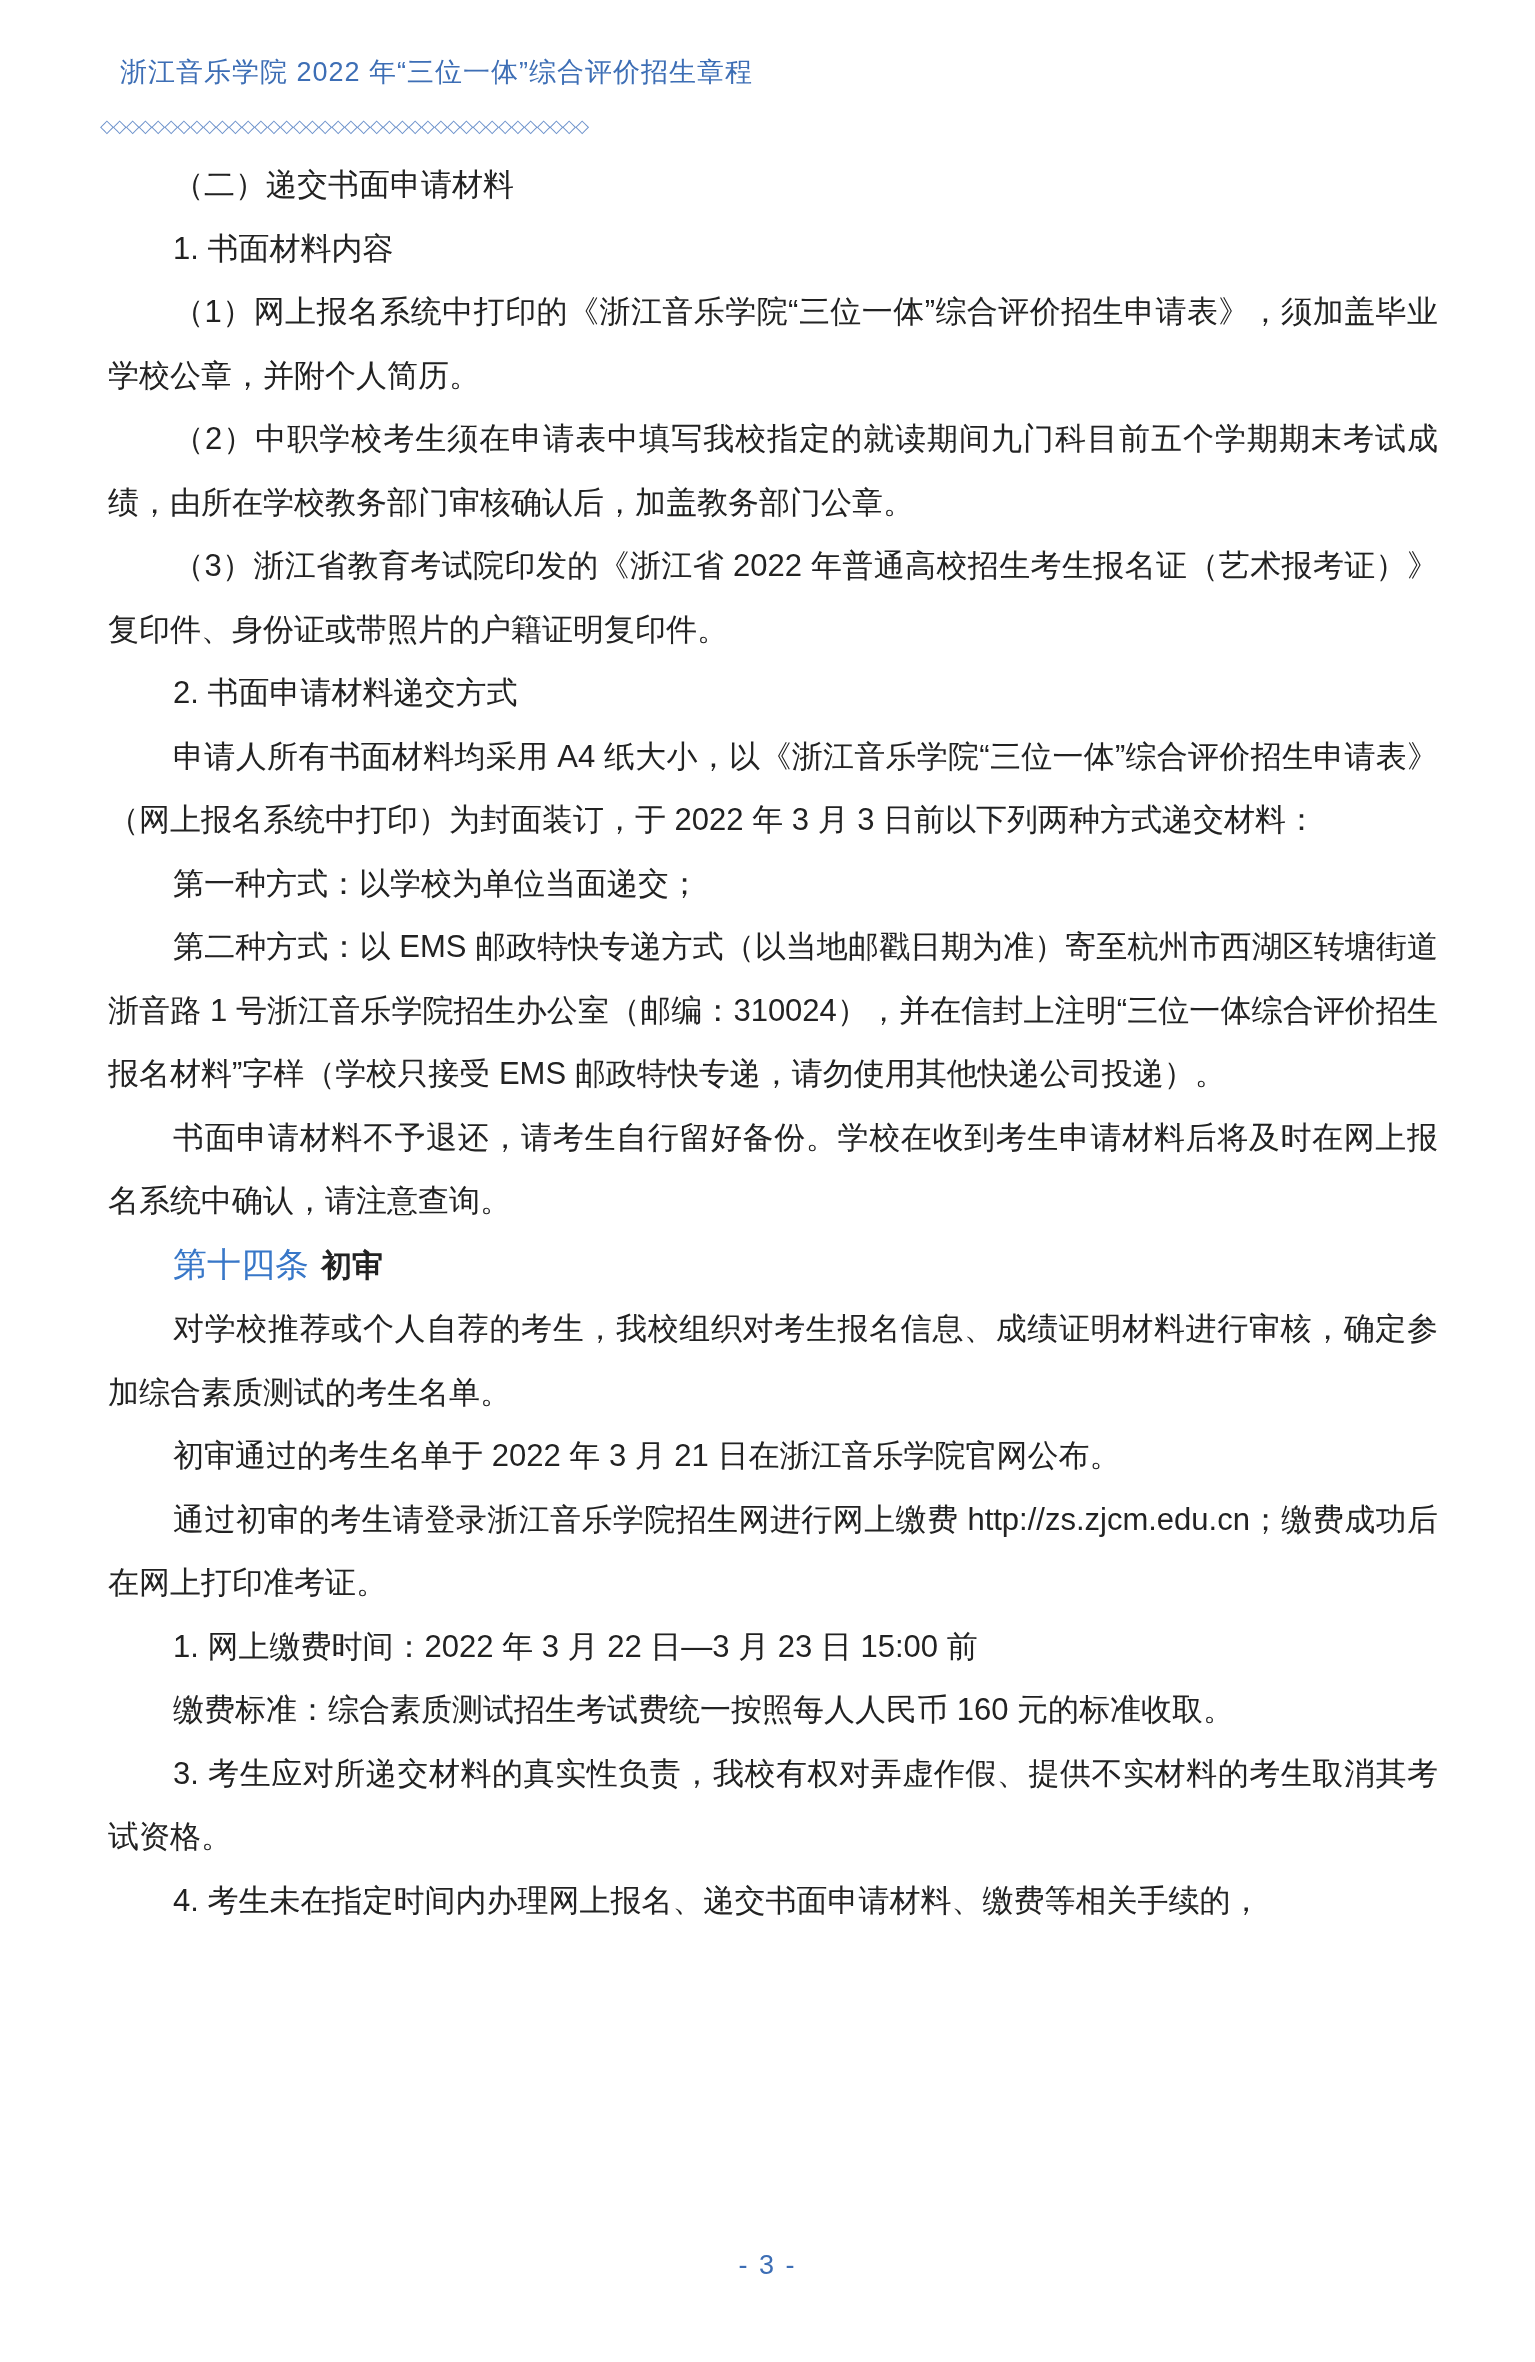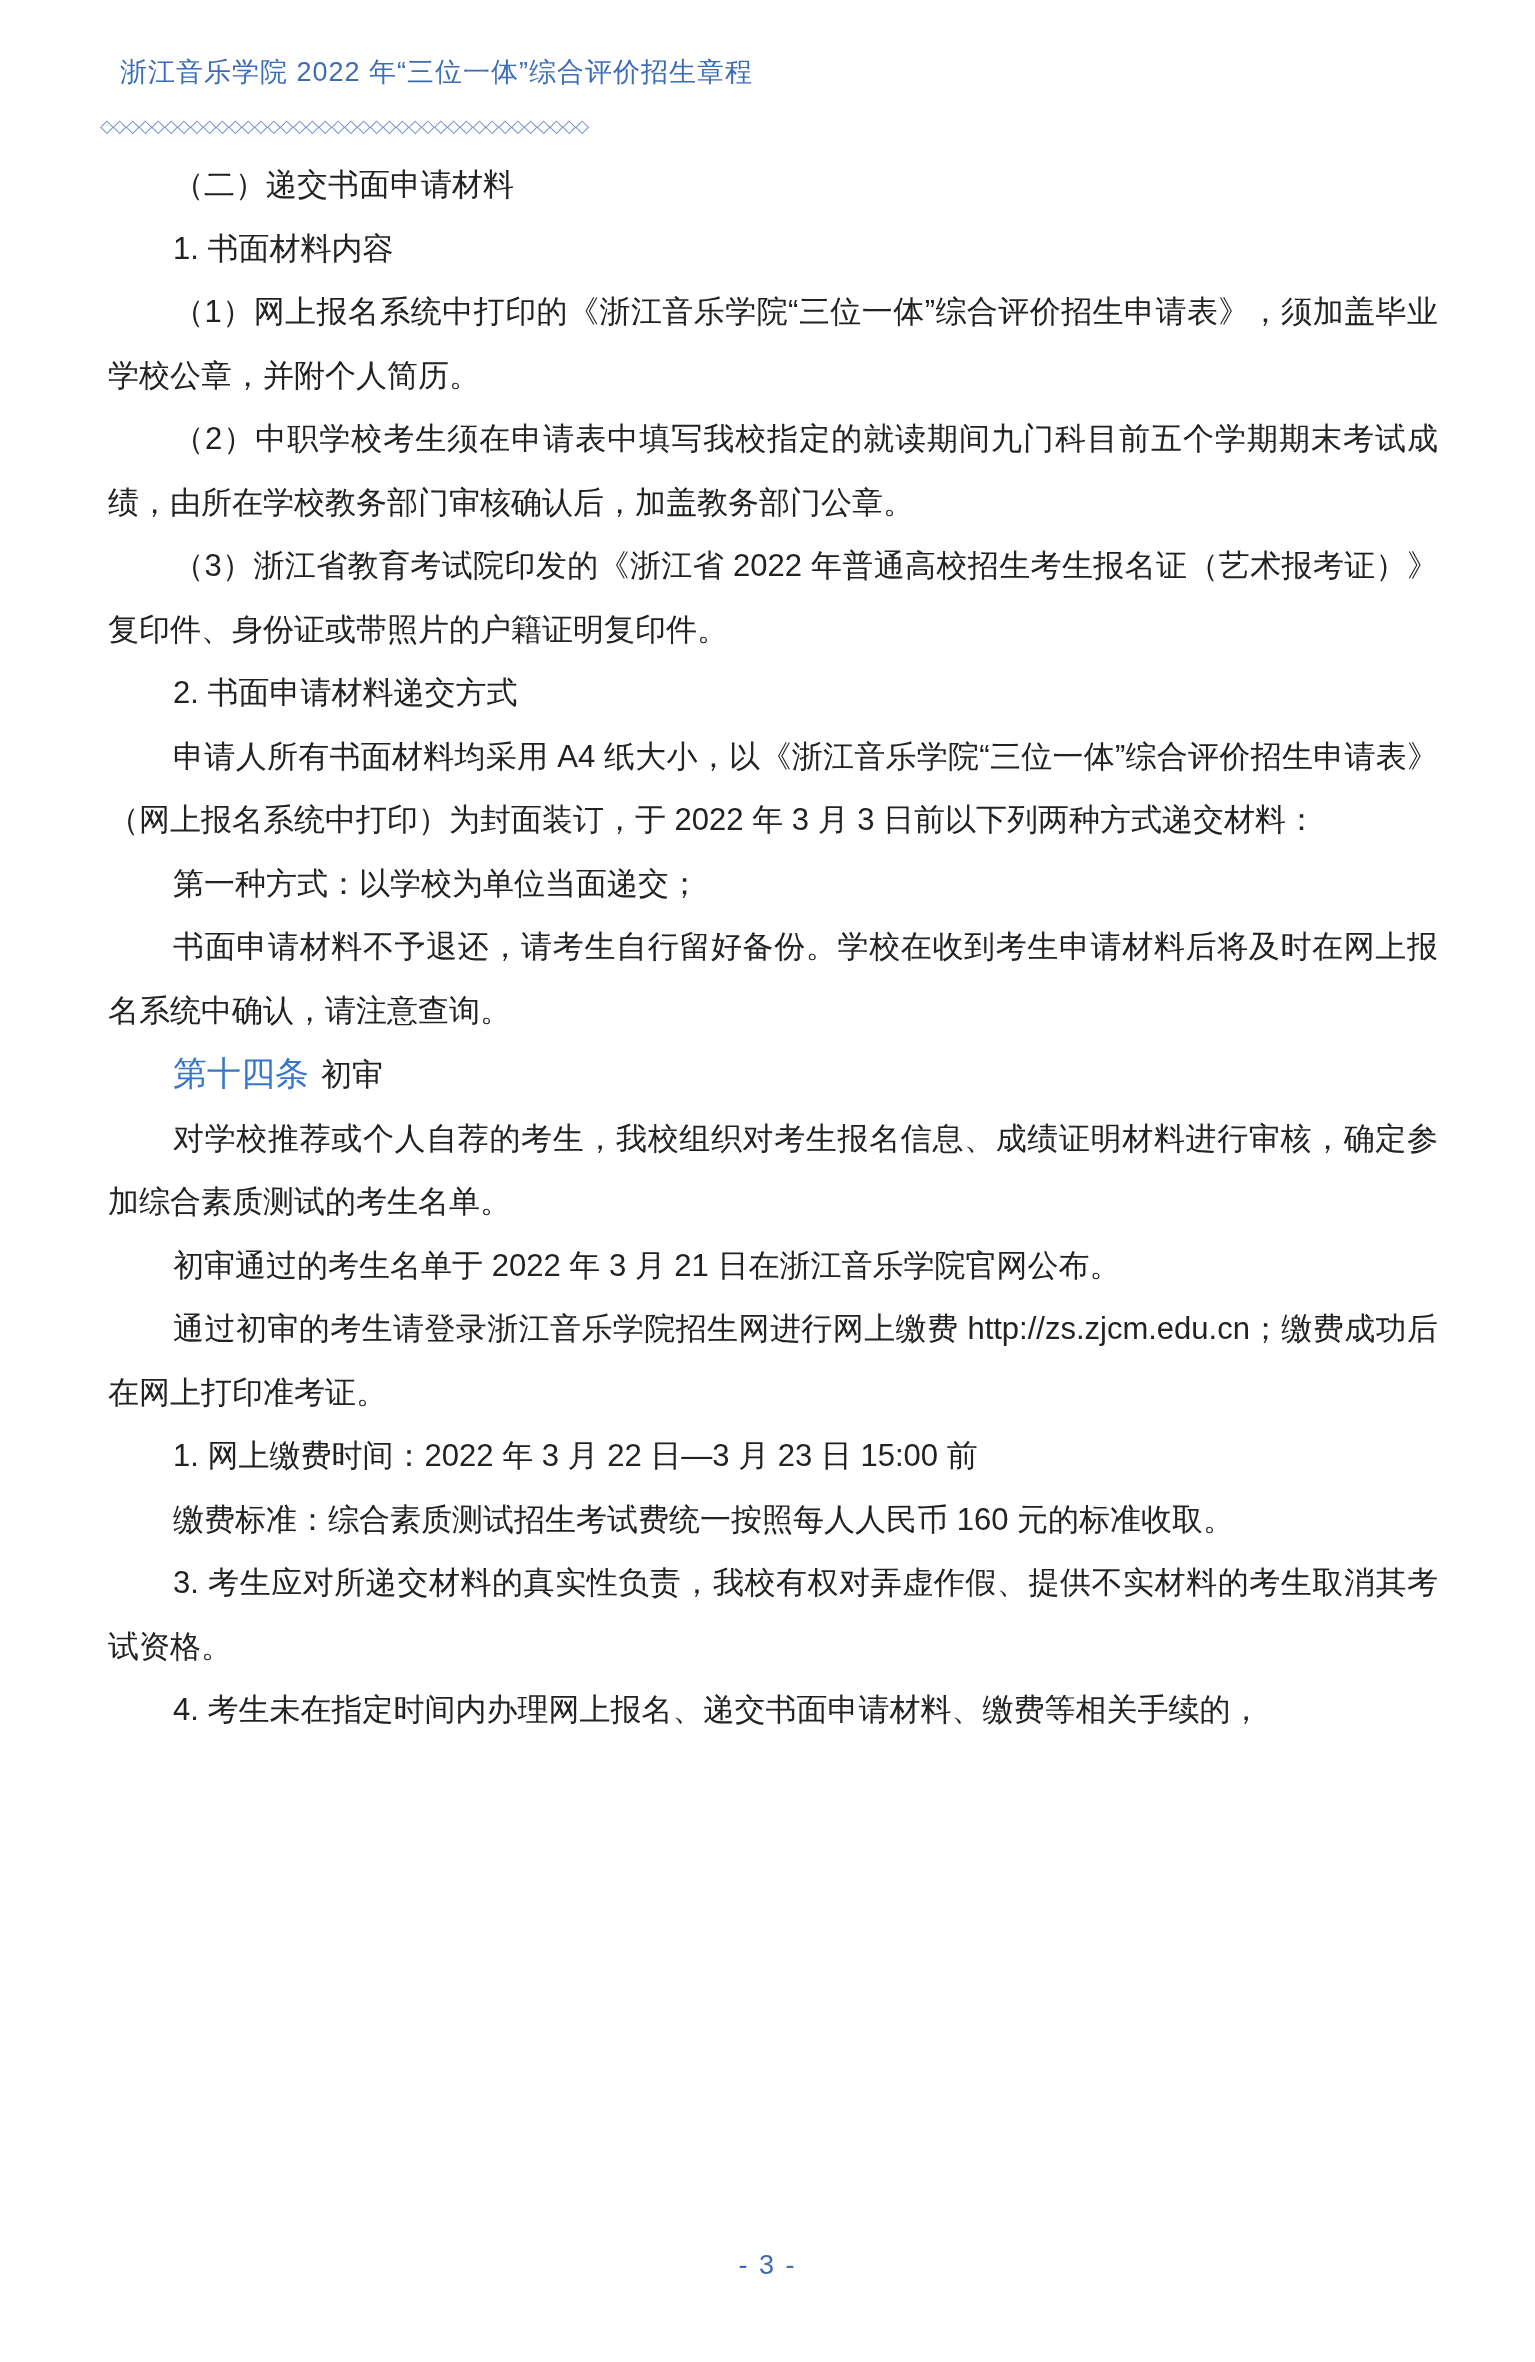--- a/index.html
+++ b/index.html
@@ -51,20 +51,21 @@
   .para.indent{text-indent:2.1em;}
   .para.heading{text-align:left;}
   .hnum{
     color:var(--heading-blue);
     font-size:34px;
     margin-right:12px;
   }
   .htitle{
     color:var(--body-text);
     font-size:31px;
+    font-weight:bold;
   }
   .page-footer{
     position:absolute;
     left:0;
     top:2250px;
     width:100%;
     text-align:center;
     font-size:27px;
     letter-spacing:2px;
     color:var(--header-blue);
@@ -80,20 +81,21 @@
 
   <div class="doc-body">
       <p class="para indent">（二）递交书面申请材料</p>
       <p class="para indent">1. 书面材料内容</p>
       <p class="para indent">（1）网上报名系统中打印的《浙江音乐学院“三位一体”综合评价招生申请表》，须加盖毕业学校公章，并附个人简历。</p>
       <p class="para indent">（2）中职学校考生须在申请表中填写我校指定的就读期间九门科目前五个学期期末考试成绩，由所在学校教务部门审核确认后，加盖教务部门公章。</p>
       <p class="para indent">（3）浙江省教育考试院印发的《浙江省 2022 年普通高校招生考生报名证（艺术报考证）》复印件、身份证或带照片的户籍证明复印件。</p>
       <p class="para indent">2. 书面申请材料递交方式</p>
       <p class="para indent">申请人所有书面材料均采用 A4 纸大小，以《浙江音乐学院“三位一体”综合评价招生申请表》（网上报名系统中打印）为封面装订，于 2022 年 3 月 3 日前以下列两种方式递交材料：</p>
       <p class="para indent">第一种方式：以学校为单位当面递交；</p>
+      <p class="para indent">第二种方式：以 EMS 邮政特快专递方式（以当地邮戳日期为准）寄至杭州市西湖区转塘街道浙音路 1 号浙江音乐学院招生办公室（邮编：310024），并在信封上注明“三位一体综合评价招生报名材料”字样（学校只接受 EMS 邮政特快专递，请勿使用其他快递公司投递）。</p>
       <p class="para indent">书面申请材料不予退还，请考生自行留好备份。学校在收到考生申请材料后将及时在网上报名系统中确认，请注意查询。</p>
       <p class="para indent heading"><span class="hnum">第十四条</span><span class="htitle">初审</span></p>
       <p class="para indent">对学校推荐或个人自荐的考生，我校组织对考生报名信息、成绩证明材料进行审核，确定参加综合素质测试的考生名单。</p>
       <p class="para indent">初审通过的考生名单于 2022 年 3 月 21 日在浙江音乐学院官网公布。</p>
       <p class="para indent">通过初审的考生请登录浙江音乐学院招生网进行网上缴费 http://zs.zjcm.edu.cn；缴费成功后在网上打印准考证。</p>
       <p class="para indent">1. 网上缴费时间：2022 年 3 月 22 日—3 月 23 日 15:00 前</p>
       <p class="para indent">缴费标准：综合素质测试招生考试费统一按照每人人民币 160 元的标准收取。</p>
       <p class="para indent">3. 考生应对所递交材料的真实性负责，我校有权对弄虚作假、提供不实材料的考生取消其考试资格。</p>
       <p class="para indent">4. 考生未在指定时间内办理网上报名、递交书面申请材料、缴费等相关手续的，</p>
     </div>

